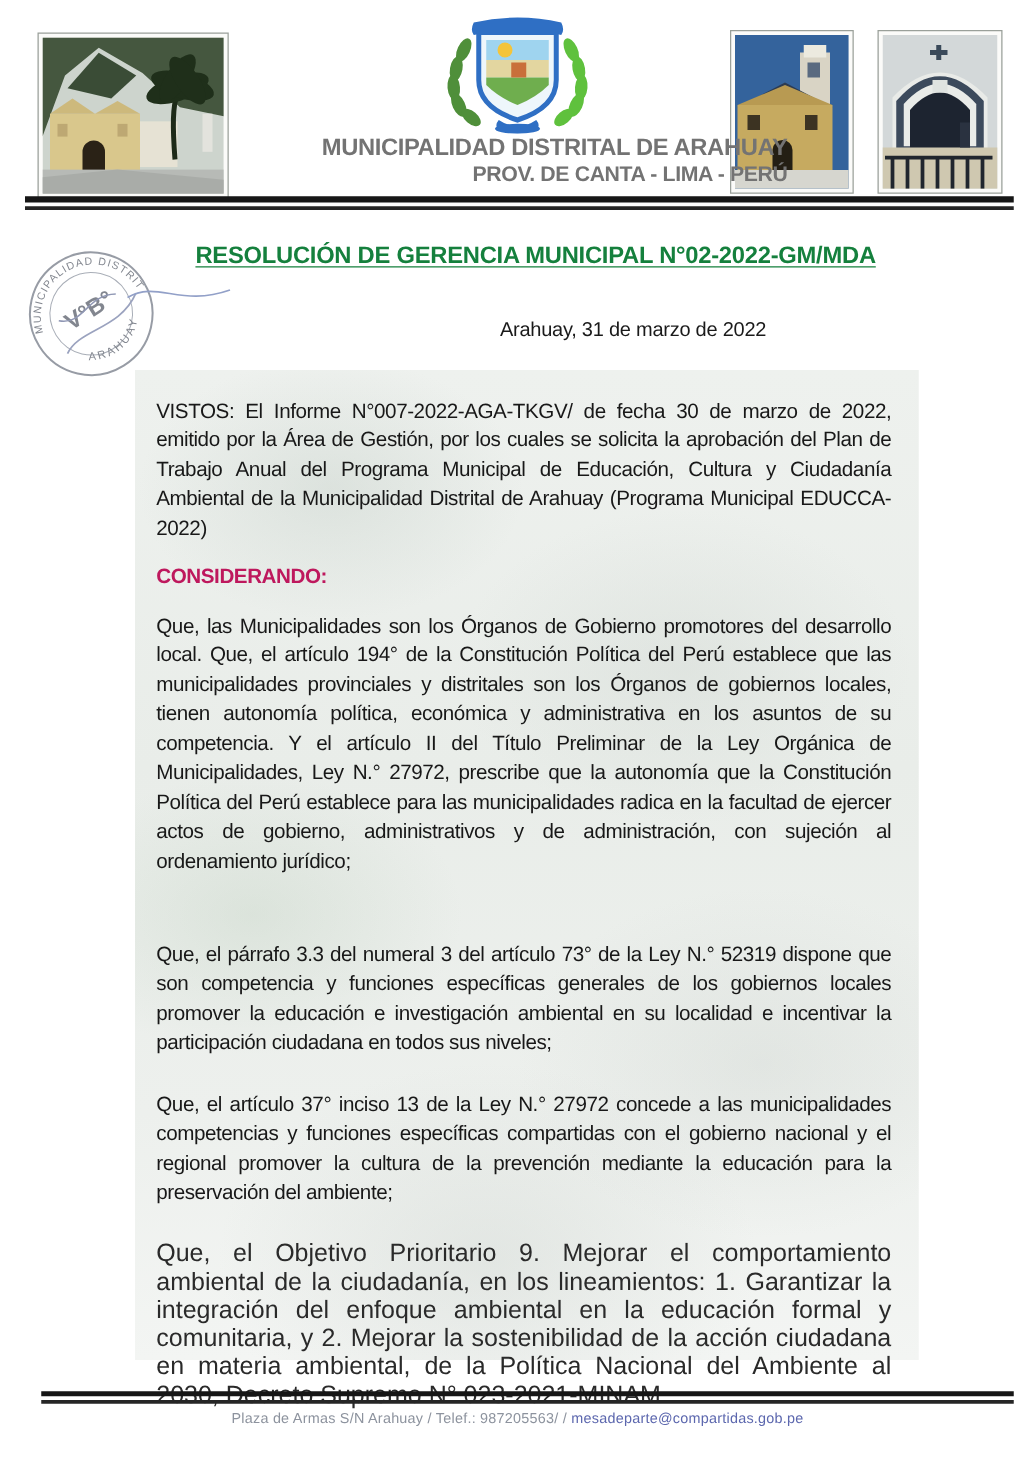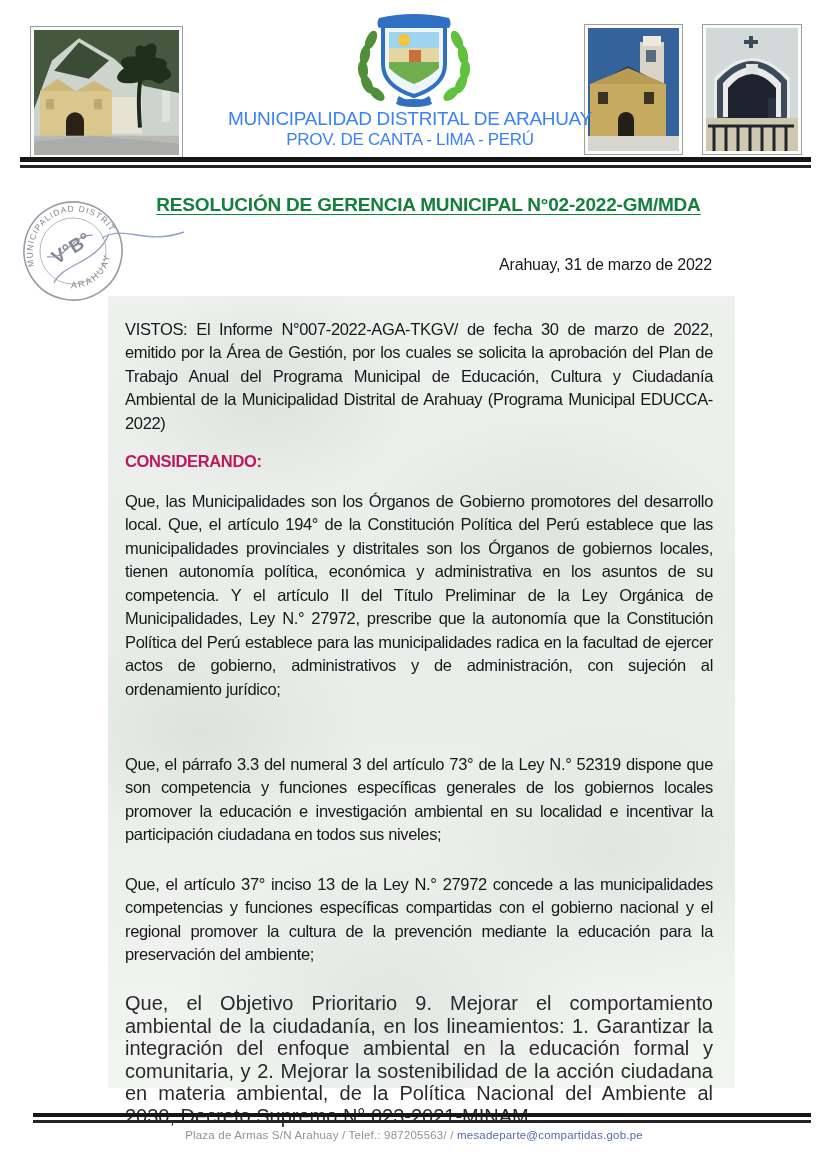--- a/index.html
+++ b/index.html
@@ -21,21 +21,21 @@
     box-sizing:border-box;
   }
   .photo-frame svg{display:block;width:100%;height:100%;}
   .ph-left{left:30px;top:26px;width:153px;height:133px;}
   .ph-mid{left:584px;top:24px;width:99px;height:131px;}
   .ph-right{left:702px;top:24px;width:100px;height:131px;}
   .crest{position:absolute;left:349px;top:10px;width:130px;height:97px;}
   .crest svg{display:block;width:100%;height:100%;}
   .org-lines{
     position:absolute;left:190px;top:108px;width:440px;
-    text-align:center;font-weight:normal;color:#3b82f6;
+    text-align:right;font-weight:bold;color:#737373;
     letter-spacing:-0.3px;line-height:1.18;
   }
   .org-name{font-size:19px;}
   .org-sub{font-size:17px;}
   
   .dbar{position:absolute;}
   .dbar .b1{height:5px;background:#161616;}
   .dbar .gap{height:3px;}
   .dbar .b2{height:3px;background:#262626;}
   .dbar-top{left:20px;top:157px;width:791px;}
@@ -54,21 +54,21 @@
   }
   
   .doc-title{
     position:absolute;left:30px;top:194px;width:797px;
     text-align:center;font-size:19px;font-weight:bold;
     letter-spacing:-0.2px;text-decoration:underline;
     text-underline-offset:3px;color:#15803d;
   }
   .date-line{
     position:absolute;left:400px;top:256px;width:312px;
-    text-align:right;font-size:16px;color:#1a1a1a;letter-spacing:-0.2px;
+    font-size:16px;color:#1a1a1a;letter-spacing:-0.2px;
   }
   
   .stamp{
     position:absolute;left:18px;top:196px;width:110px;height:110px;
     transform:rotate(-32deg);opacity:0.85;
   }
   .stamp svg{display:block;width:100%;height:100%;}
   .sig-tail{position:absolute;left:100px;top:222px;width:88px;height:26px;}
   .sig-tail svg{display:block;width:100%;height:100%;}
   

